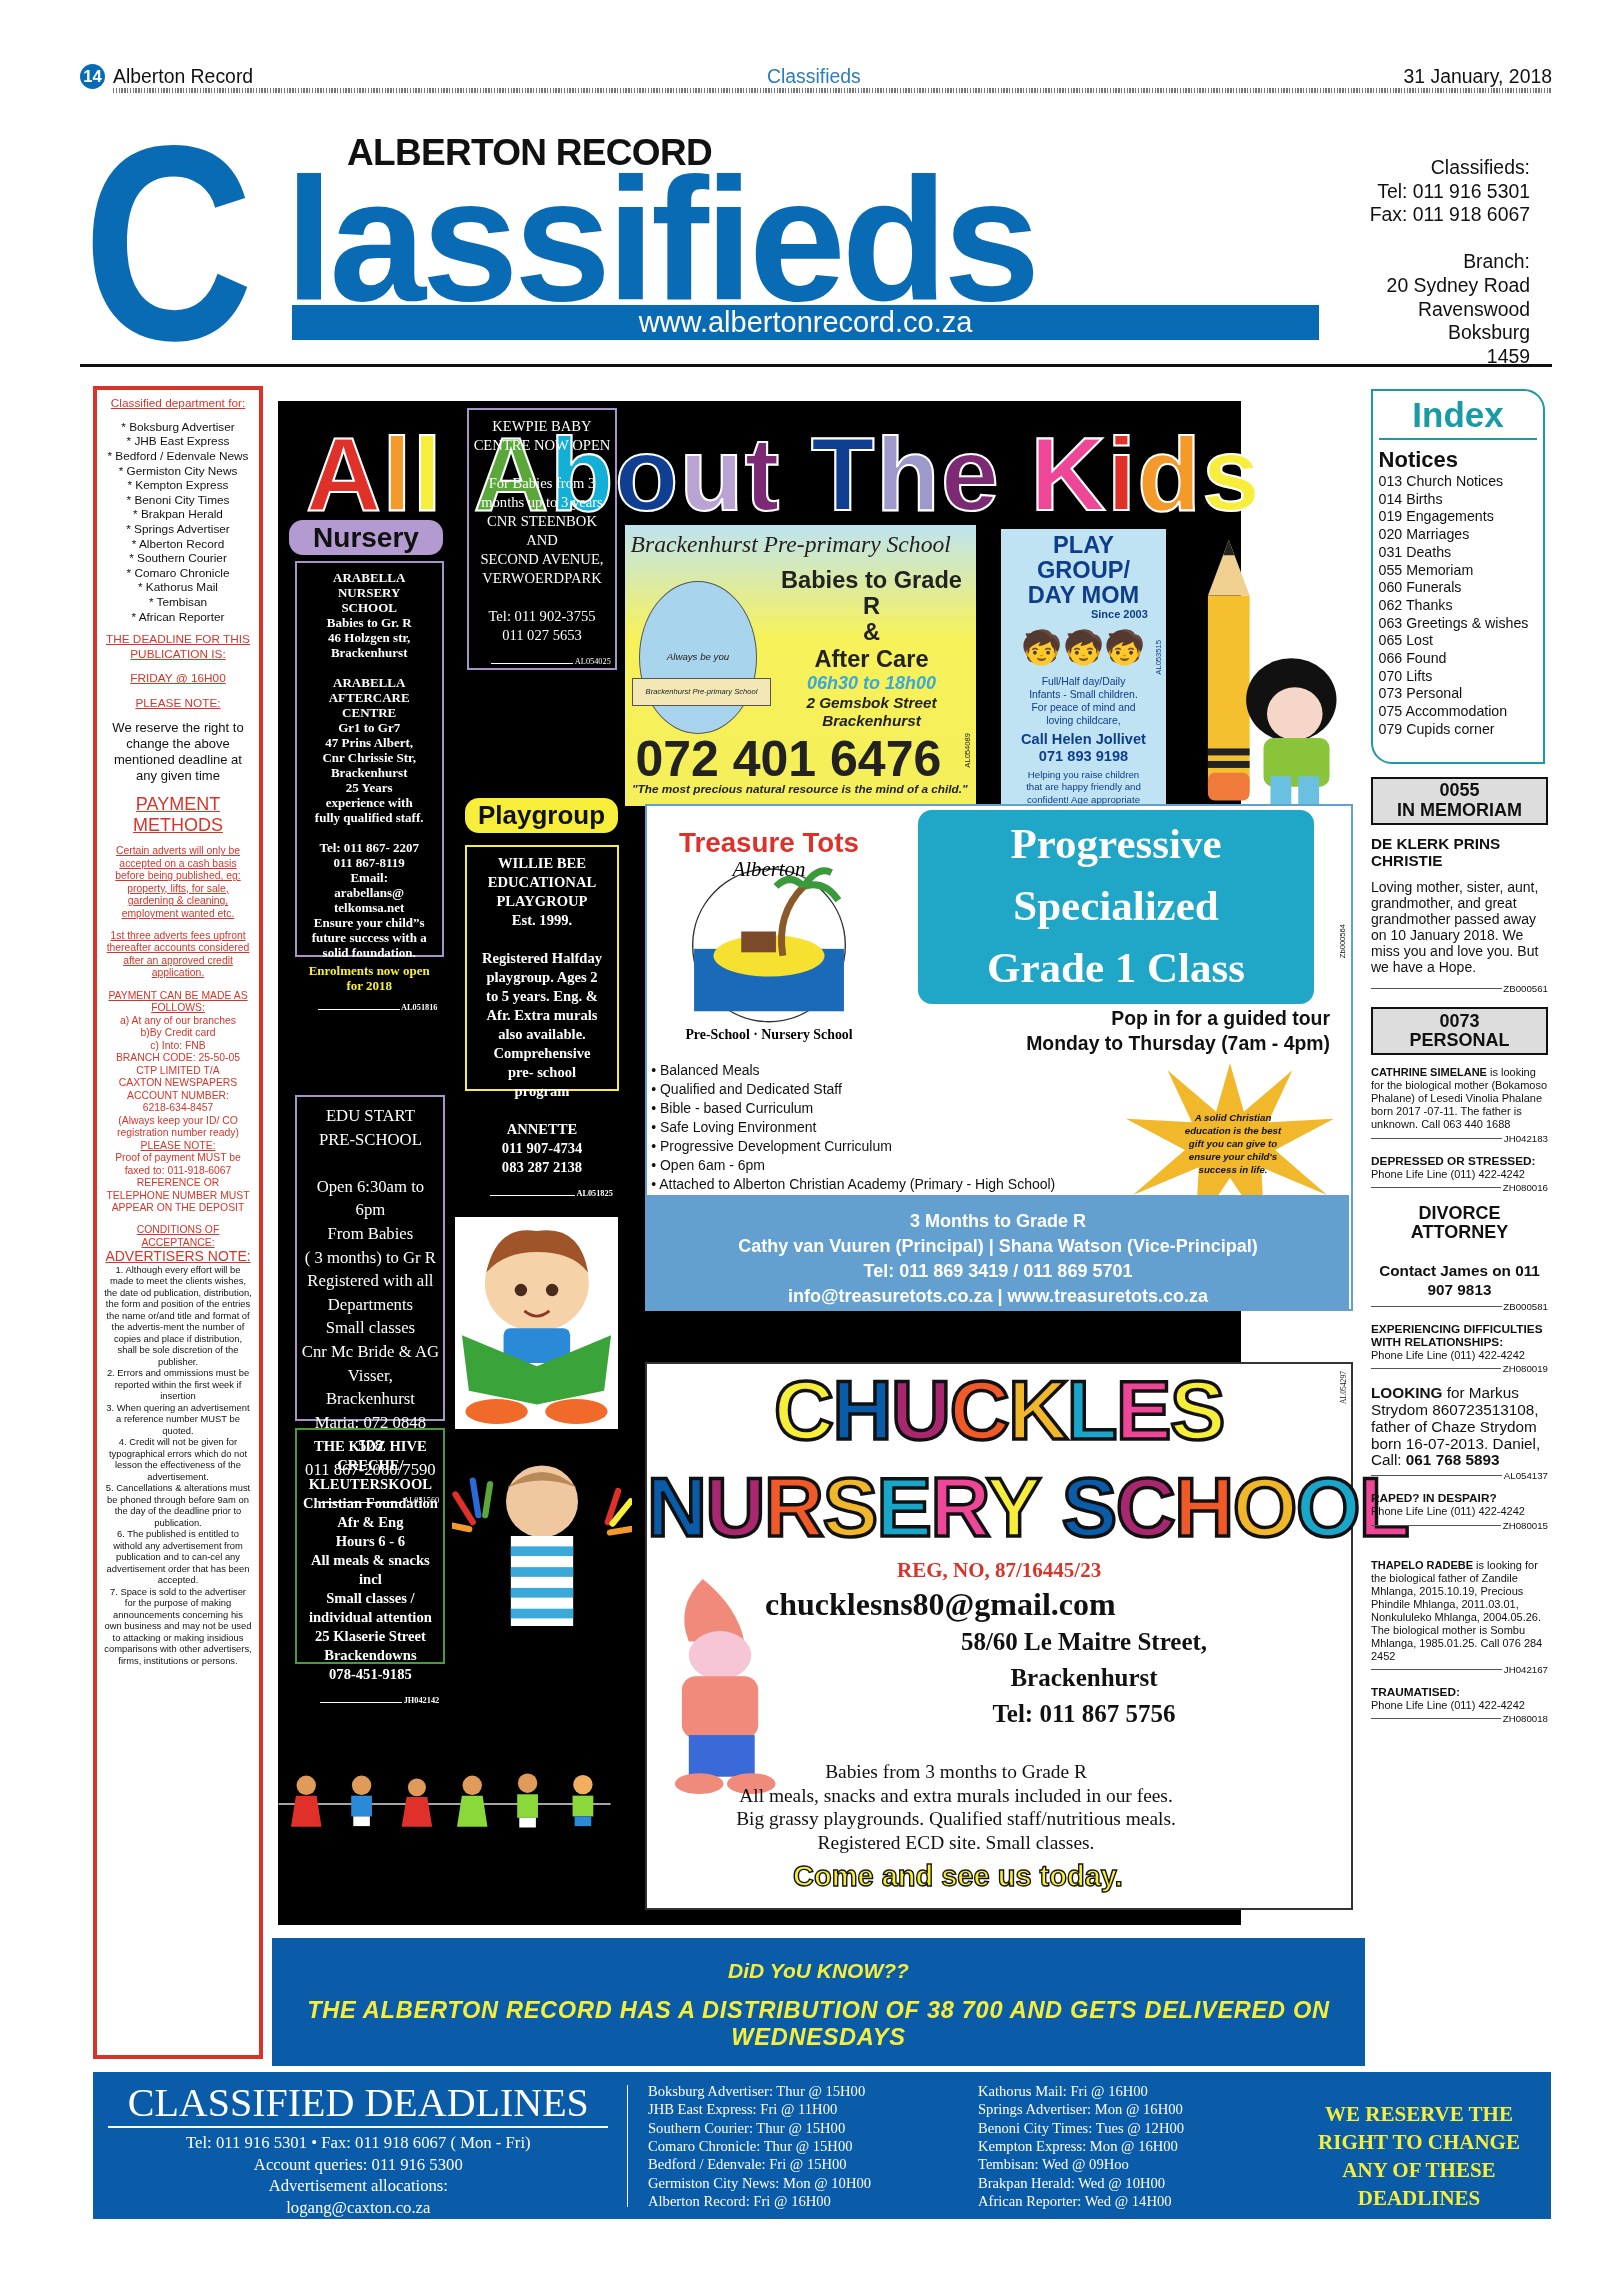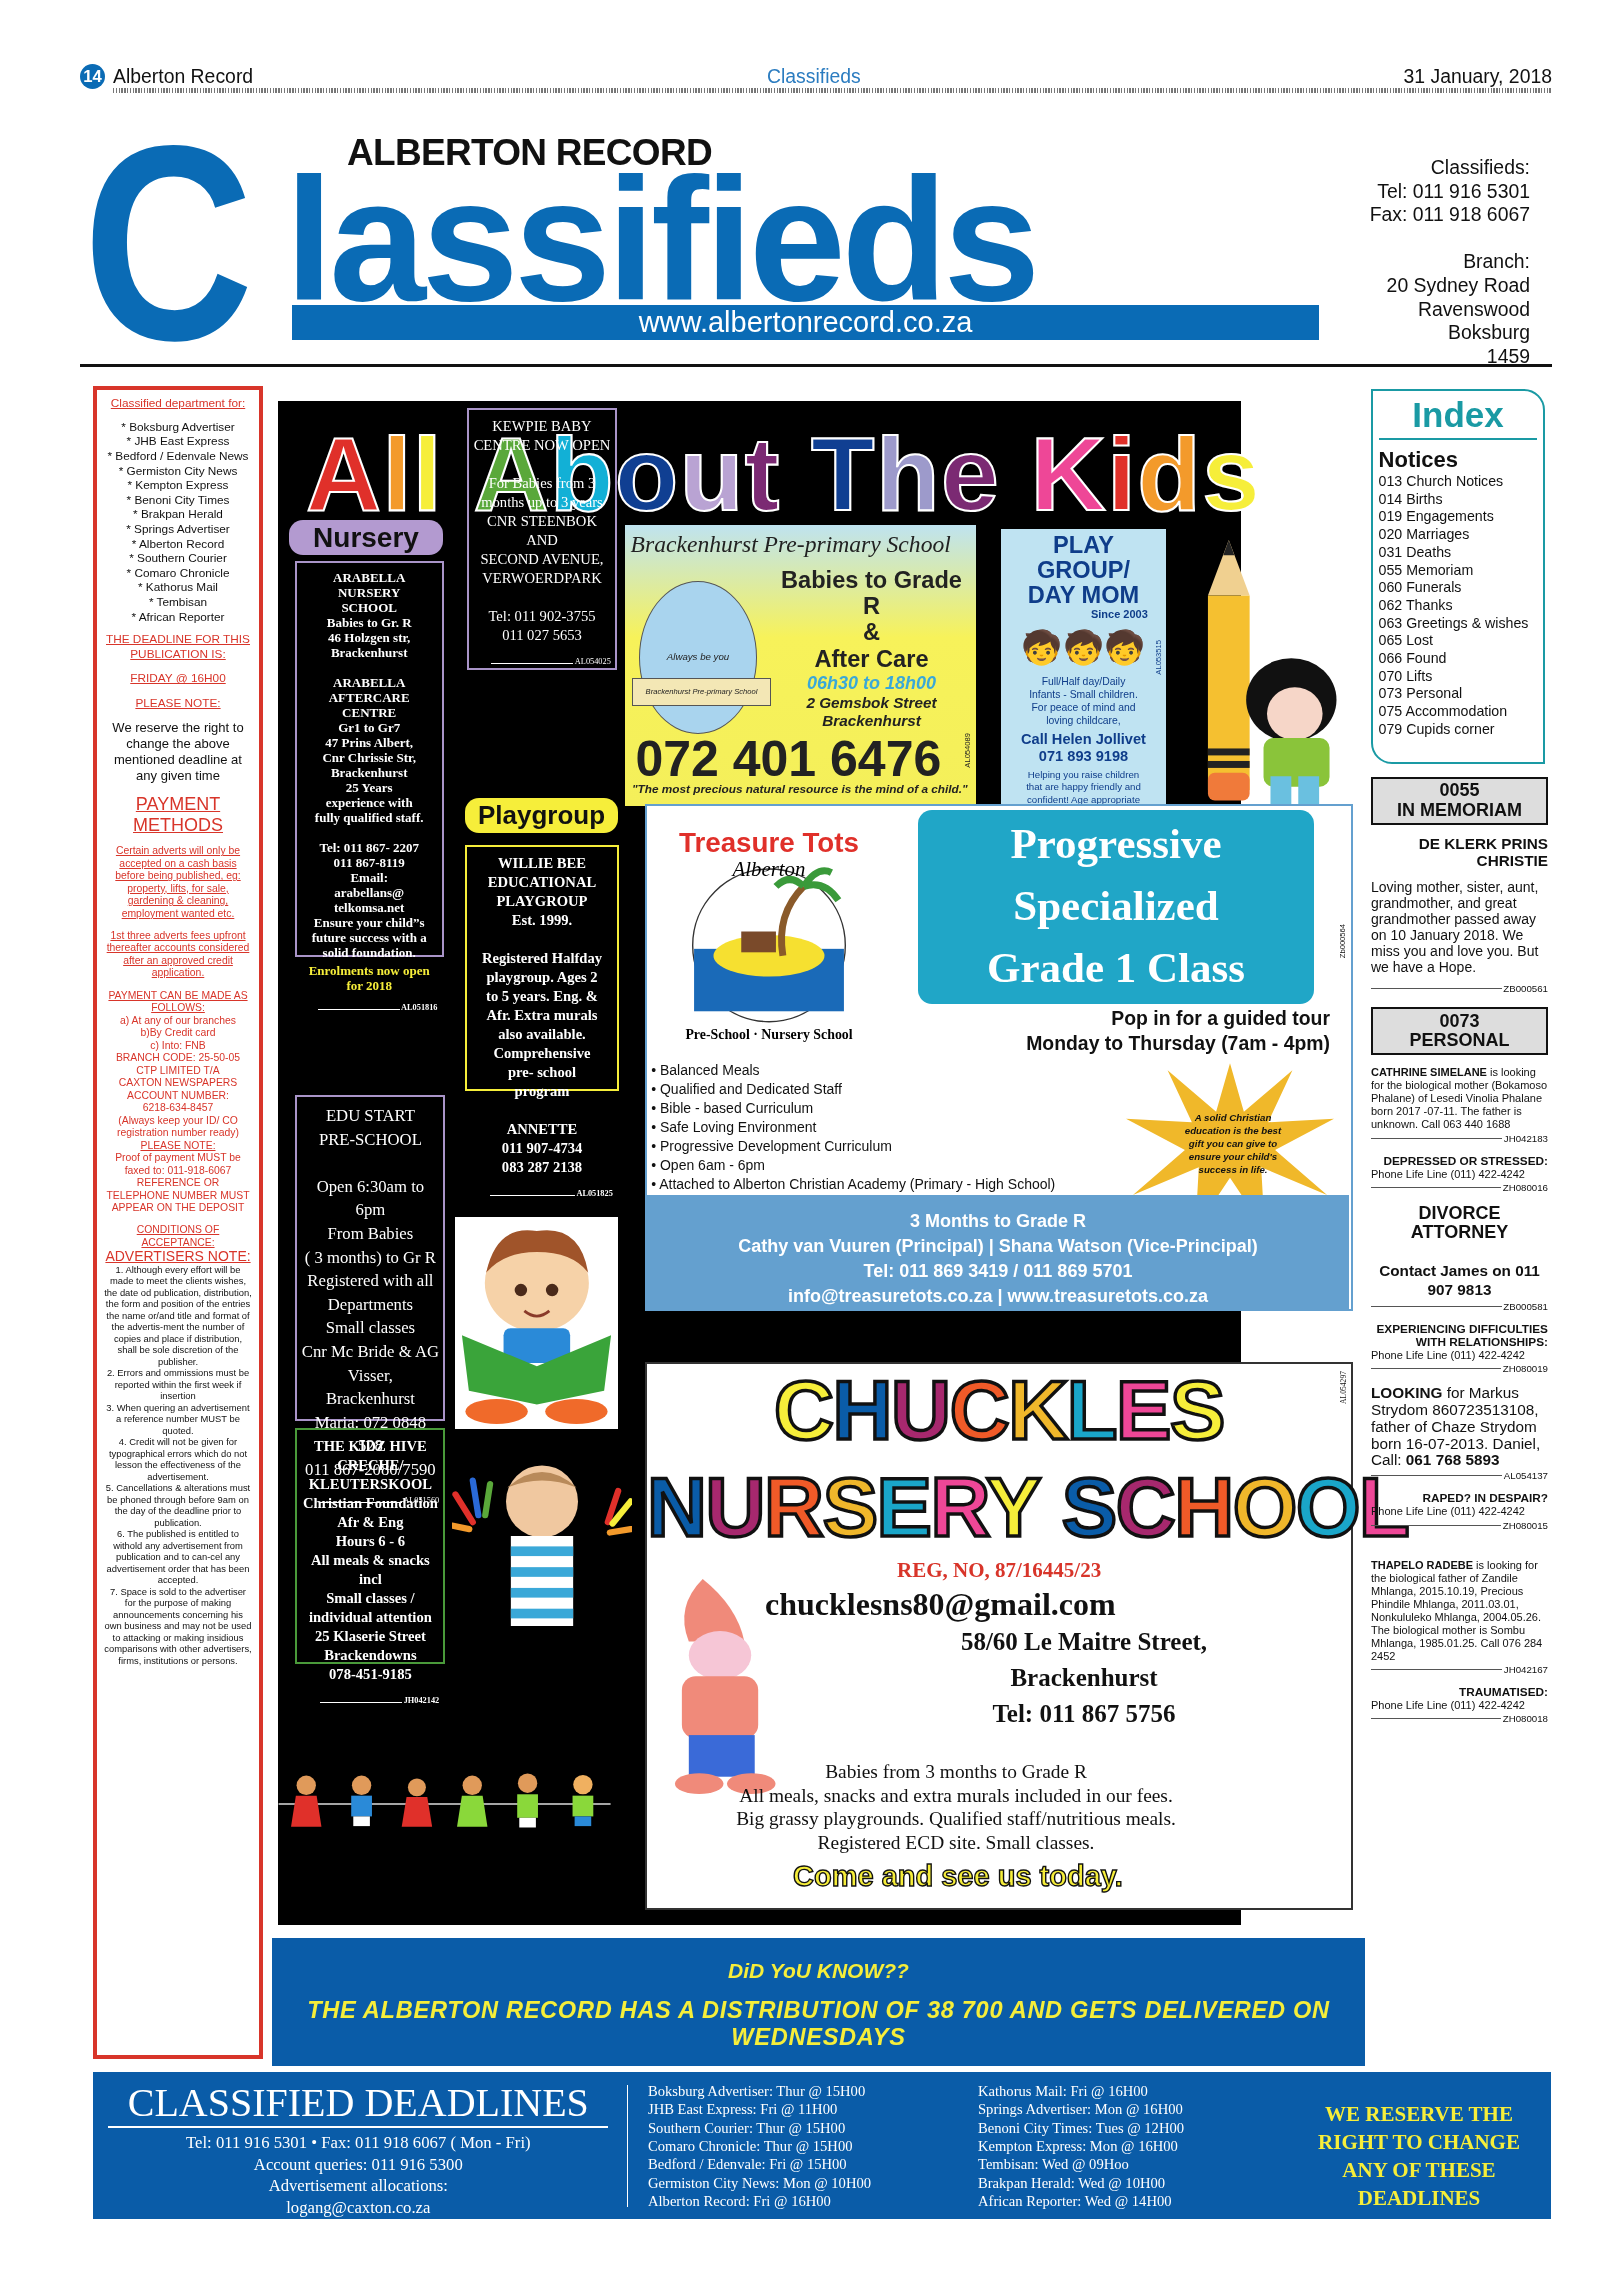--- a/index.html
+++ b/index.html
@@ -103,21 +103,21 @@
   #dyk-title { font-size: 21px; margin-top: 21px; font-style: italic; }
   #dyk-body { font-size: 23.6px; margin-top: 14px; font-style: italic; letter-spacing: 0.7px; }
 
   
   #right-col { left: 1371px; top: 389px; width: 177px; }
   #index-box { position: relative; width: 174px; height: 375px; border: 2.8px solid #1a9aa4; border-radius: 0 21px 0 21px; padding: 4.2px 5.6px; }
   #index-title { color: #1a9aa4; font-weight: bold; font-size: 35px; text-align: center; border-bottom: 2.8px solid #1a9aa4; padding-bottom: 2.8px; }
   #index-sub { font-weight: bold; font-size: 22px; margin-top: 7px; }
   #index-list div { font-size: 14.2px; line-height: 17.7px; white-space: nowrap; }
   .sec-header { border: 2.1px solid #111; background: #ddd; text-align: center; font-weight: bold; font-size: 18px; line-height: 19.4px; padding: 2.8px; margin-top: 12.5px; font-family: "Liberation Sans", sans-serif; }
-  .notice-h { font-weight: bold; text-align: right; font-size: 14.6px; line-height: 16.7px; margin-top: 11px; }
+  .notice-h { font-weight: bold; text-align: left; font-size: 14.6px; line-height: 16.7px; margin-top: 11px; }
   .notice-b { font-size: 14px; line-height: 16px; margin-top: 9.7px; }
   .notice-s { font-size: 11px; line-height: 13px; }
   .ref-line { display: flex; align-items: center; font-size: 9.7px; margin-top: 1.4px; }
   .ref-line:before { content: ""; flex: 1; border-bottom: 0.7px solid #555; margin-right: 1.4px; }
   .big-b { font-weight: bold; text-align: center; font-size: 18px; line-height: 19.4px; margin-top: 11px; }
 
   
   #deadlines { left: 93px; top: 2072px; width: 1458px; height: 147px; background: #0a5ca8; color: #fff; font-family: "Liberation Serif", serif; }
   #dl-title { left: 15.3px; top: 9.7px; width: 500px; font-size: 40px; text-align: center; border-bottom: 2.8px solid #fff; line-height: 42px; padding-bottom: 2.8px; }
   #dl-contact { left: 15.3px; top: 60px; width: 500px; text-align: center; font-size: 16.7px; line-height: 21.5px; }

